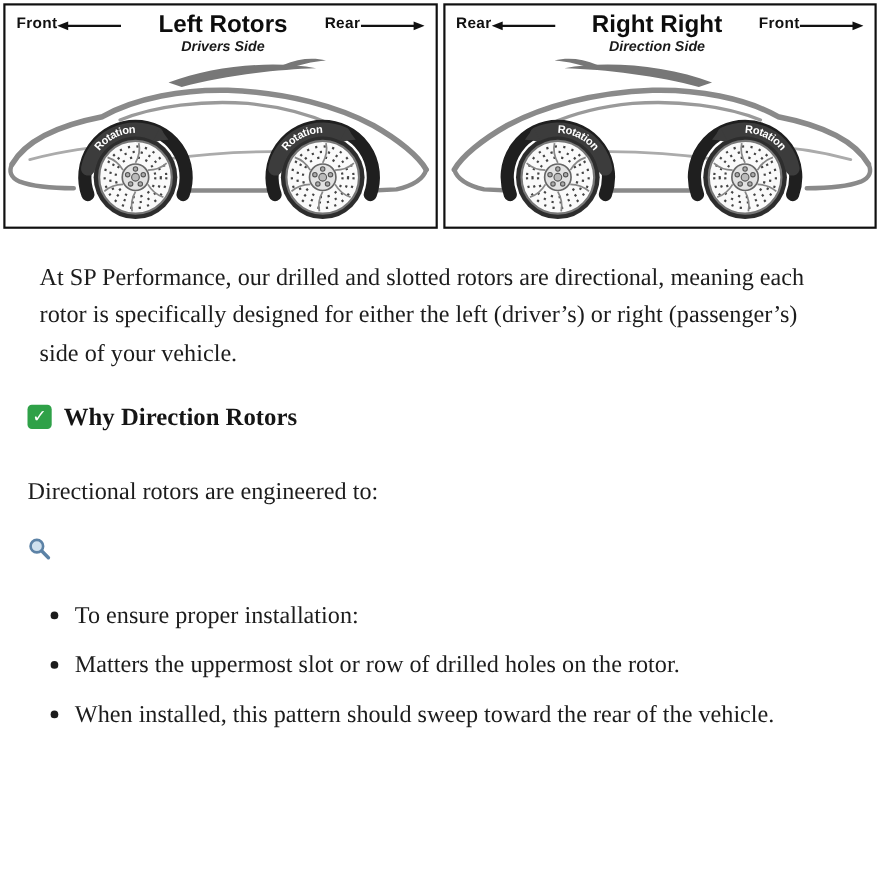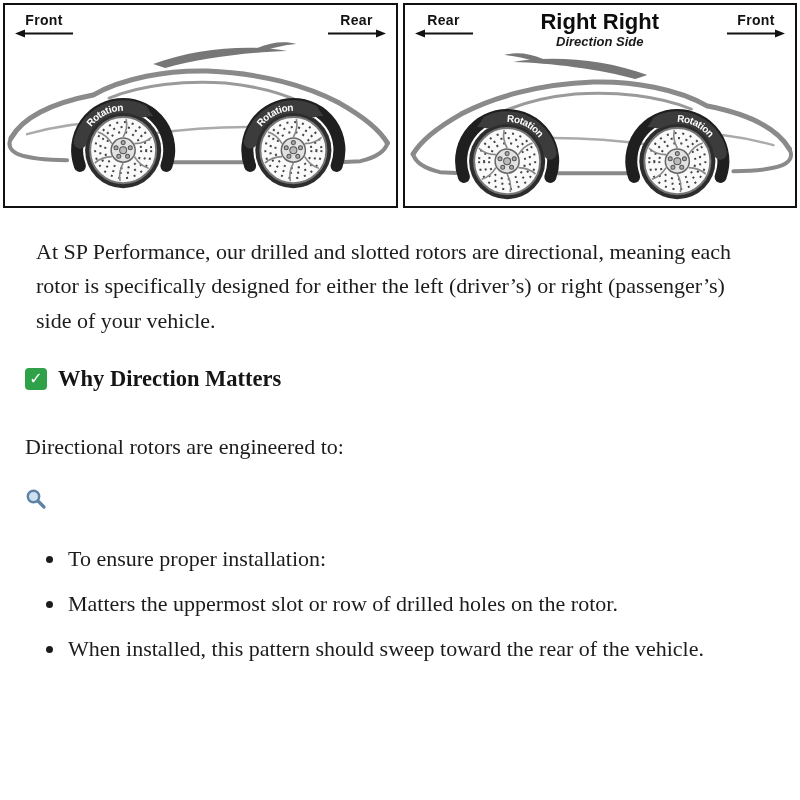--- a/index.html
+++ b/index.html
@@ -11,21 +11,21 @@
   }
 
   
   .diagram { display: flex; gap: 5px; padding: 3px 3px 0 3px; }
   .panel { flex: 1; border: 2px solid #101010; background: #fff; overflow: hidden; }
   .panel-header {
     display: flex; justify-content: space-between; align-items: flex-start;
     padding: 5px 10px 0 10px;
     font-family: "Liberation Sans", "DejaVu Sans", sans-serif;
   }
-  .dir { display: flex; flex-direction: column; align-items: center; margin-top: 2px; }
+  .dir { display: flex; flex-direction: row; align-items: flex-end; margin-top: 2px; }
   .dir .lbl { font-weight: bold; font-size: 14px; letter-spacing: .3px; color: #111; }
   .dir svg { display: block; margin-top: 1px; }
   .titles { text-align: center; line-height: 1.12; }
   .title { font-weight: bold; font-size: 22px; color: #0d0d0d; }
   .subtitle { font-weight: bold; font-style: italic; font-size: 13px; color: #1a1a1a; }
   .car-svg { display: block; width: 100%; height: auto; margin-top: 2px; }
 
   .swoosh { fill: #777; stroke: none; }
   .body5 { fill: none; stroke: #8a8a8a; stroke-width: 5; stroke-linecap: round; }
   .body4 { fill: none; stroke: #8a8a8a; stroke-width: 4; stroke-linecap: round; }
@@ -68,20 +68,24 @@
 <div class="diagram">
 
   <div class="panel">
     <div class="panel-header">
       <div class="dir">
         <span class="lbl">Front</span>
         <svg width="58" height="9" viewBox="0 0 58 9">
           <line x1="8" y1="4.5" x2="58" y2="4.5" stroke="#111" stroke-width="2"></line>
           <polygon points="0,4.5 10,0.5 10,8.5" fill="#111"></polygon>
         </svg>
+      </div>
+      <div class="titles">
+        <div class="title">Left Rotors</div>
+        <div class="subtitle">Drivers Side</div>
       </div>
       <div class="dir">
         <span class="lbl">Rear</span>
         <svg width="58" height="9" viewBox="0 0 58 9">
           <line x1="0" y1="4.5" x2="50" y2="4.5" stroke="#111" stroke-width="2"></line>
           <polygon points="58,4.5 48,0.5 48,8.5" fill="#111"></polygon>
         </svg>
       </div>
     </div>
 
@@ -195,21 +199,21 @@
     </svg>
   </div>
 </div>
 
 <div class="content">
 
   <p class="intro">At SP Performance, our drilled and slotted rotors are directional, meaning each rotor is specifically designed for either the left (driver’s) or right (passenger’s) side of your vehicle.</p>
 
   <div class="h-row">
     <span class="check-icon">✓</span>
-    <span class="h-bold">Why Direction Matters</span>
+    <span class="h-bold">Why Direction Rotors</span>
   </div>
 
   <p class="lead">Directional rotors are engineered to:</p>
 
 
   <div class="h-row">
     <svg class="mag-icon" width="22" height="22" viewBox="0 0 22 22">
       <circle cx="8.5" cy="8.5" r="5.7" fill="#cfe0ee" stroke="#5c82a6" stroke-width="2.4"></circle>
       <line x1="13" y1="13" x2="19" y2="19" stroke="#5c82a6" stroke-width="3.2" stroke-linecap="round"></line>
     </svg>

